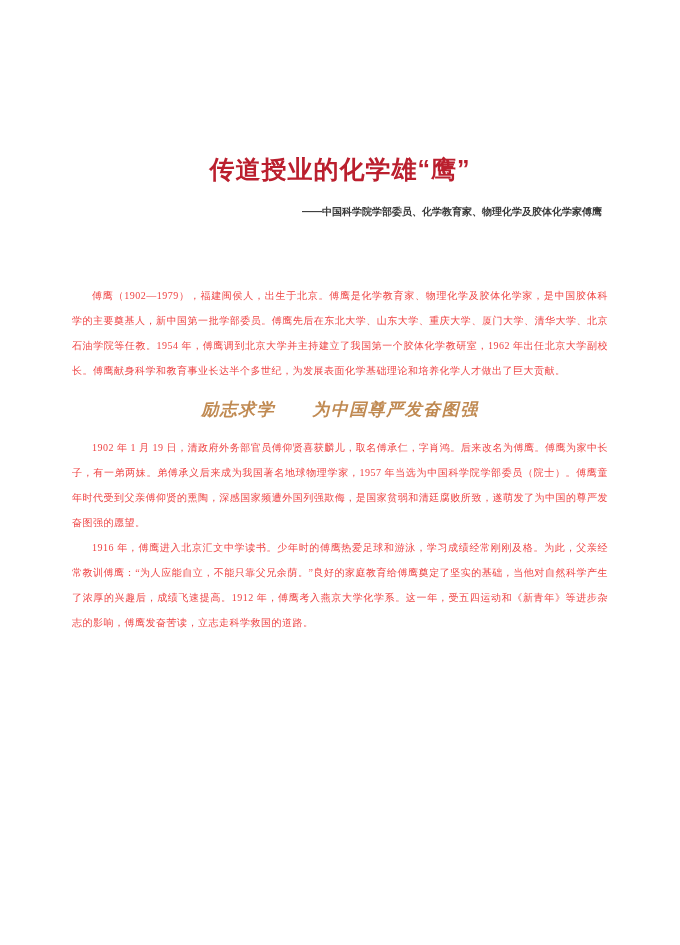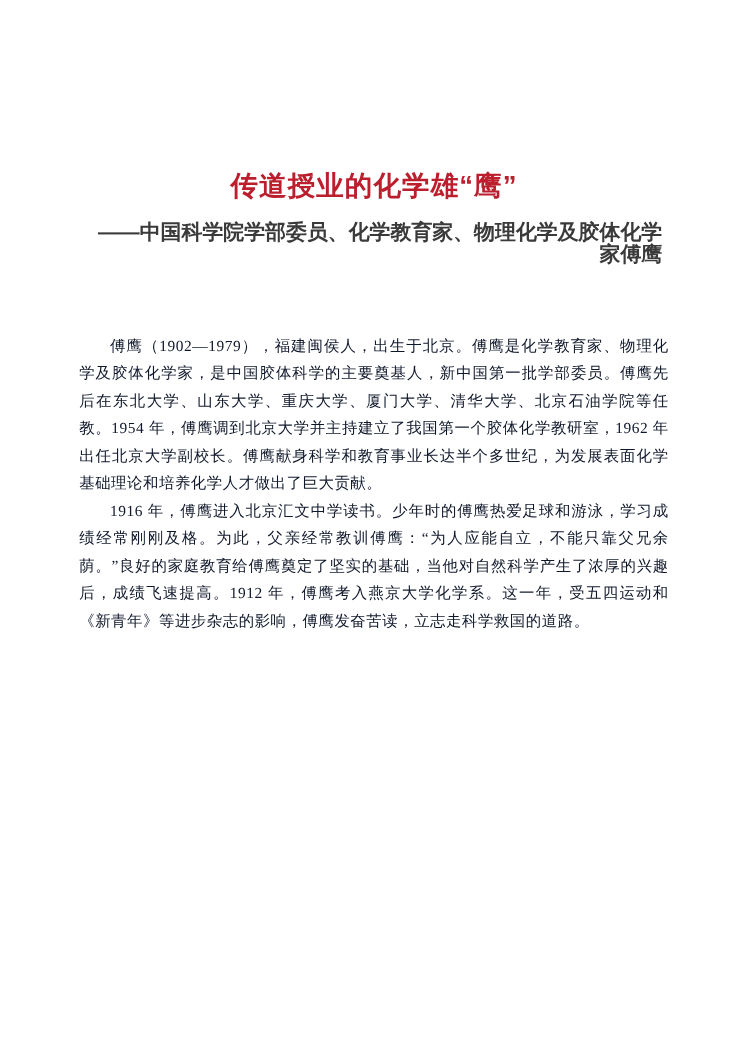--- a/index.html
+++ b/index.html
@@ -30,33 +30,33 @@
     font-weight: 700;
     letter-spacing: 1px;
     color: #bb1f2e;
     line-height: 32px;
   }
   .article-subtitle {
     margin-top: 17px;
     text-align: right;
     padding-right: 6px;
     font-family: "Liberation Sans", "DejaVu Sans", sans-serif;
-    font-size: 19px;
+    font-size: 10px;
     font-weight: 600;
     color: #3a3a3a;
     line-height: 20px;
   }
   .body-text {
     margin-top: 61px;
   }
   .body-text p {
     margin: 0;
-    font-size: 14px;
+    font-size: 10px;
     line-height: 25px;
-    color: #0f172a;
+    color: #ef4444;
     text-align: justify;
     text-indent: 2em;
     letter-spacing: 0.5px;
   }
   .section-heading {
     margin: 16px 0 14px 0;
     text-align: center;
     font-size: 17px;
     font-style: italic;
     font-weight: 700;
@@ -72,20 +72,22 @@
   <div class="content">
 
     <h1 class="article-title">传道授业的化学雄“鹰”</h1>
 
     <div class="article-subtitle">——中国科学院学部委员、化学教育家、物理化学及胶体化学家傅鹰</div>
 
     <div class="body-text">
 
       <p>傅鹰（1902—1979），福建闽侯人，出生于北京。傅鹰是化学教育家、物理化学及胶体化学家，是中国胶体科学的主要奠基人，新中国第一批学部委员。傅鹰先后在东北大学、山东大学、重庆大学、厦门大学、清华大学、北京石油学院等任教。1954 年，傅鹰调到北京大学并主持建立了我国第一个胶体化学教研室，1962 年出任北京大学副校长。傅鹰献身科学和教育事业长达半个多世纪，为发展表面化学基础理论和培养化学人才做出了巨大贡献。</p>
 
+      <div class="section-heading">励志求学　　为中国尊严发奋图强</div>
 
+      <p>1902 年 1 月 19 日，清政府外务部官员傅仰贤喜获麟儿，取名傅承仁，字肖鸿。后来改名为傅鹰。傅鹰为家中长子，有一弟两妹。弟傅承义后来成为我国著名地球物理学家，1957 年当选为中国科学院学部委员（院士）。傅鹰童年时代受到父亲傅仰贤的熏陶，深感国家频遭外国列强欺侮，是国家贫弱和清廷腐败所致，遂萌发了为中国的尊严发奋图强的愿望。</p>
 
       <p>1916 年，傅鹰进入北京汇文中学读书。少年时的傅鹰热爱足球和游泳，学习成绩经常刚刚及格。为此，父亲经常教训傅鹰：“为人应能自立，不能只靠父兄余荫。”良好的家庭教育给傅鹰奠定了坚实的基础，当他对自然科学产生了浓厚的兴趣后，成绩飞速提高。1912 年，傅鹰考入燕京大学化学系。这一年，受五四运动和《新青年》等进步杂志的影响，傅鹰发奋苦读，立志走科学救国的道路。</p>
 
 
     </div>
   </div>
 </div>
 
 </body></html>

